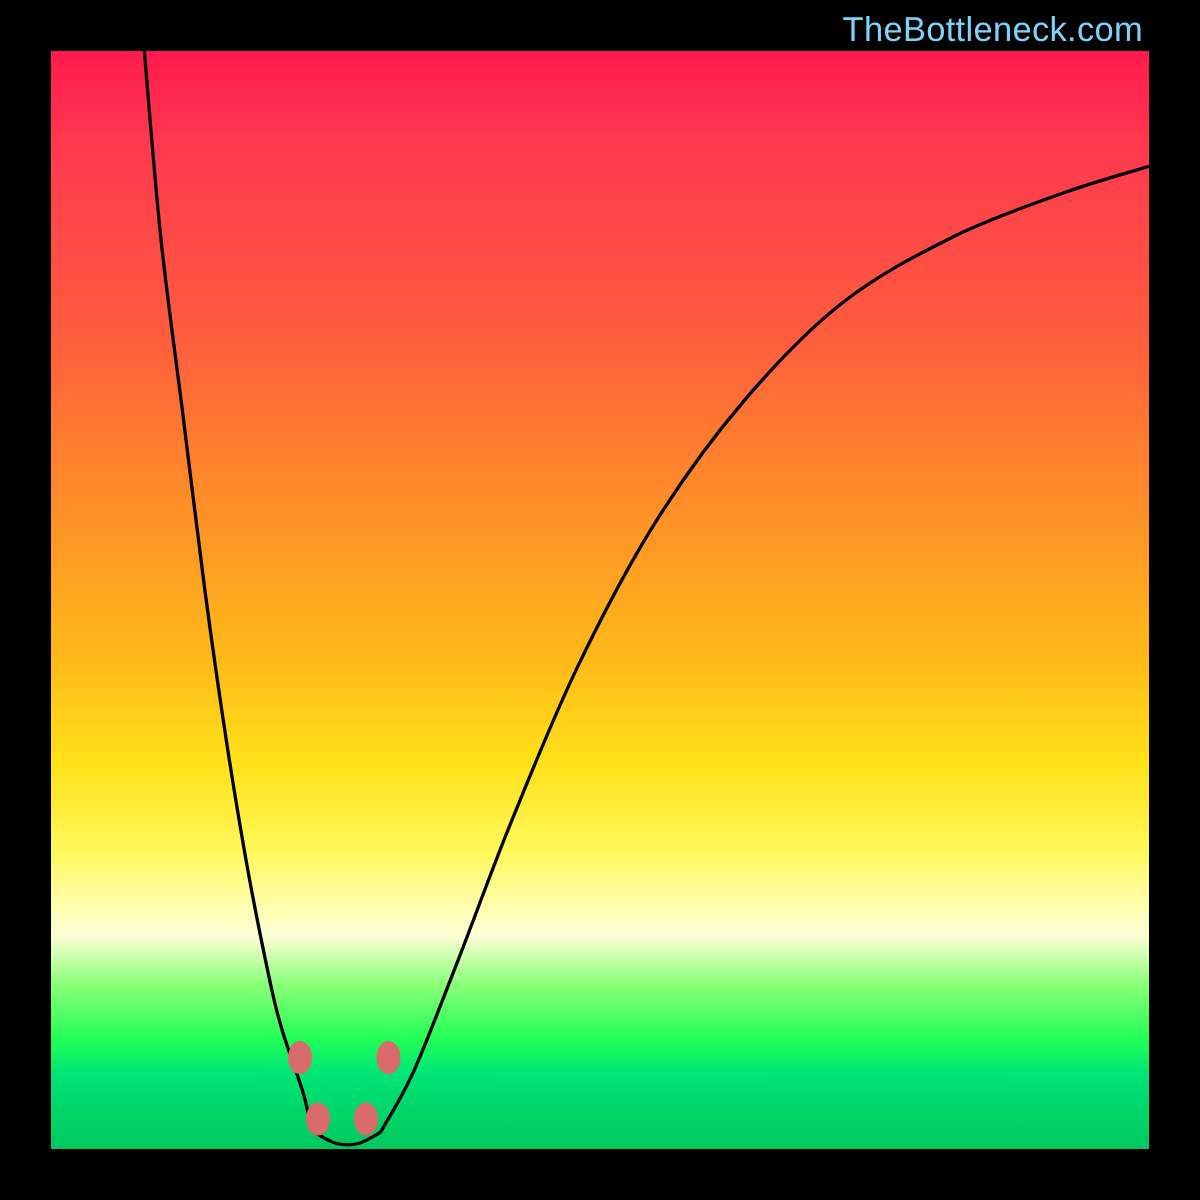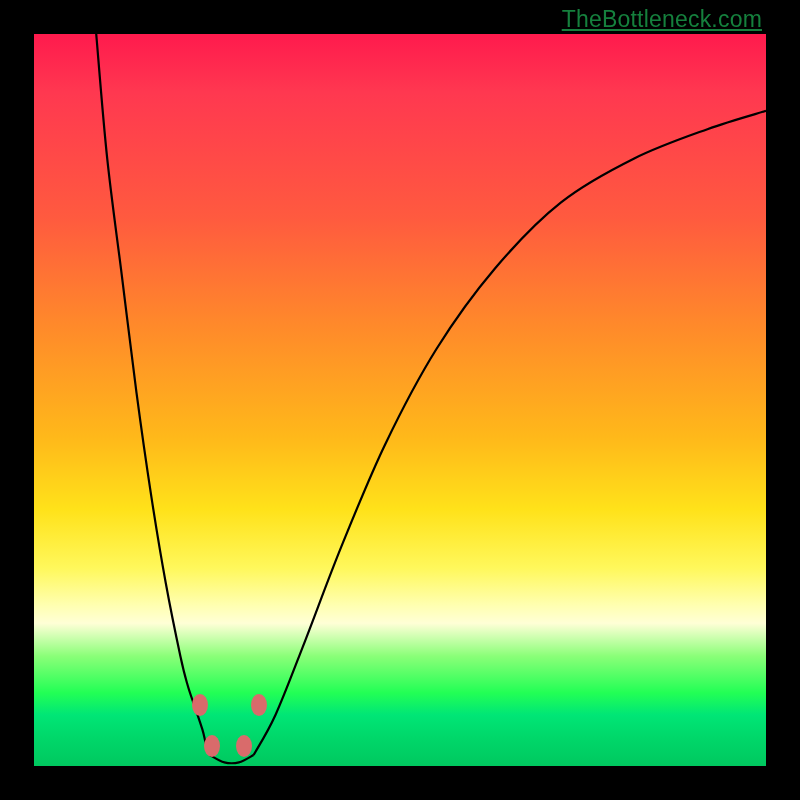--- a/index.html
+++ b/index.html
@@ -46,26 +46,25 @@
     position: absolute;
     left: 0;
     top: 0;
     width: 732px;
     height: 732px;
   }
   .watermark {
     position: absolute;
     top: 6px;
     right: 38px;
-    color: #15803d;
+    color: #7dd3fc;
     font-size: 23px;
     font-weight: 400;
     letter-spacing: 0.2px;
     user-select: none;
-    text-decoration: underline;
   }
   .dot {
     position: absolute;
     width: 16px;
     height: 22px;
     border-radius: 8px / 11px;
     background: #d96b6b;
     transform: translate(-50%, -50%);
   }
 </style>

